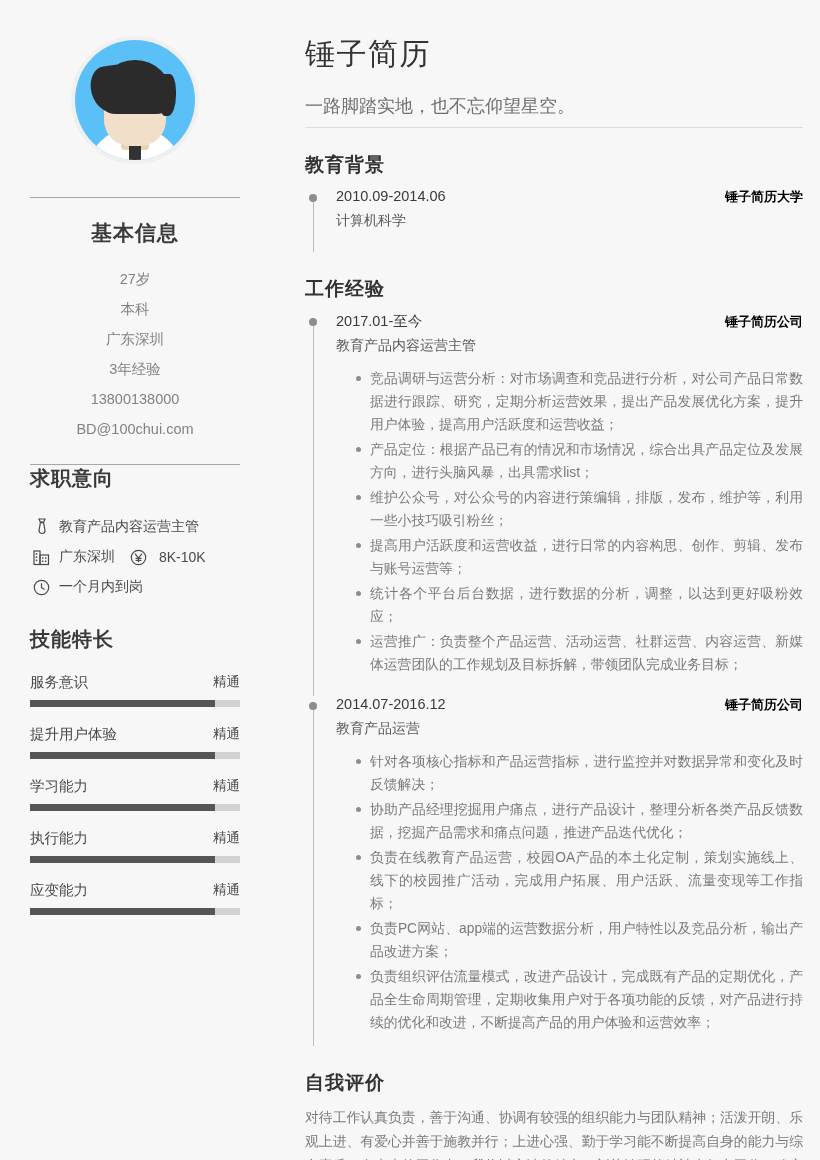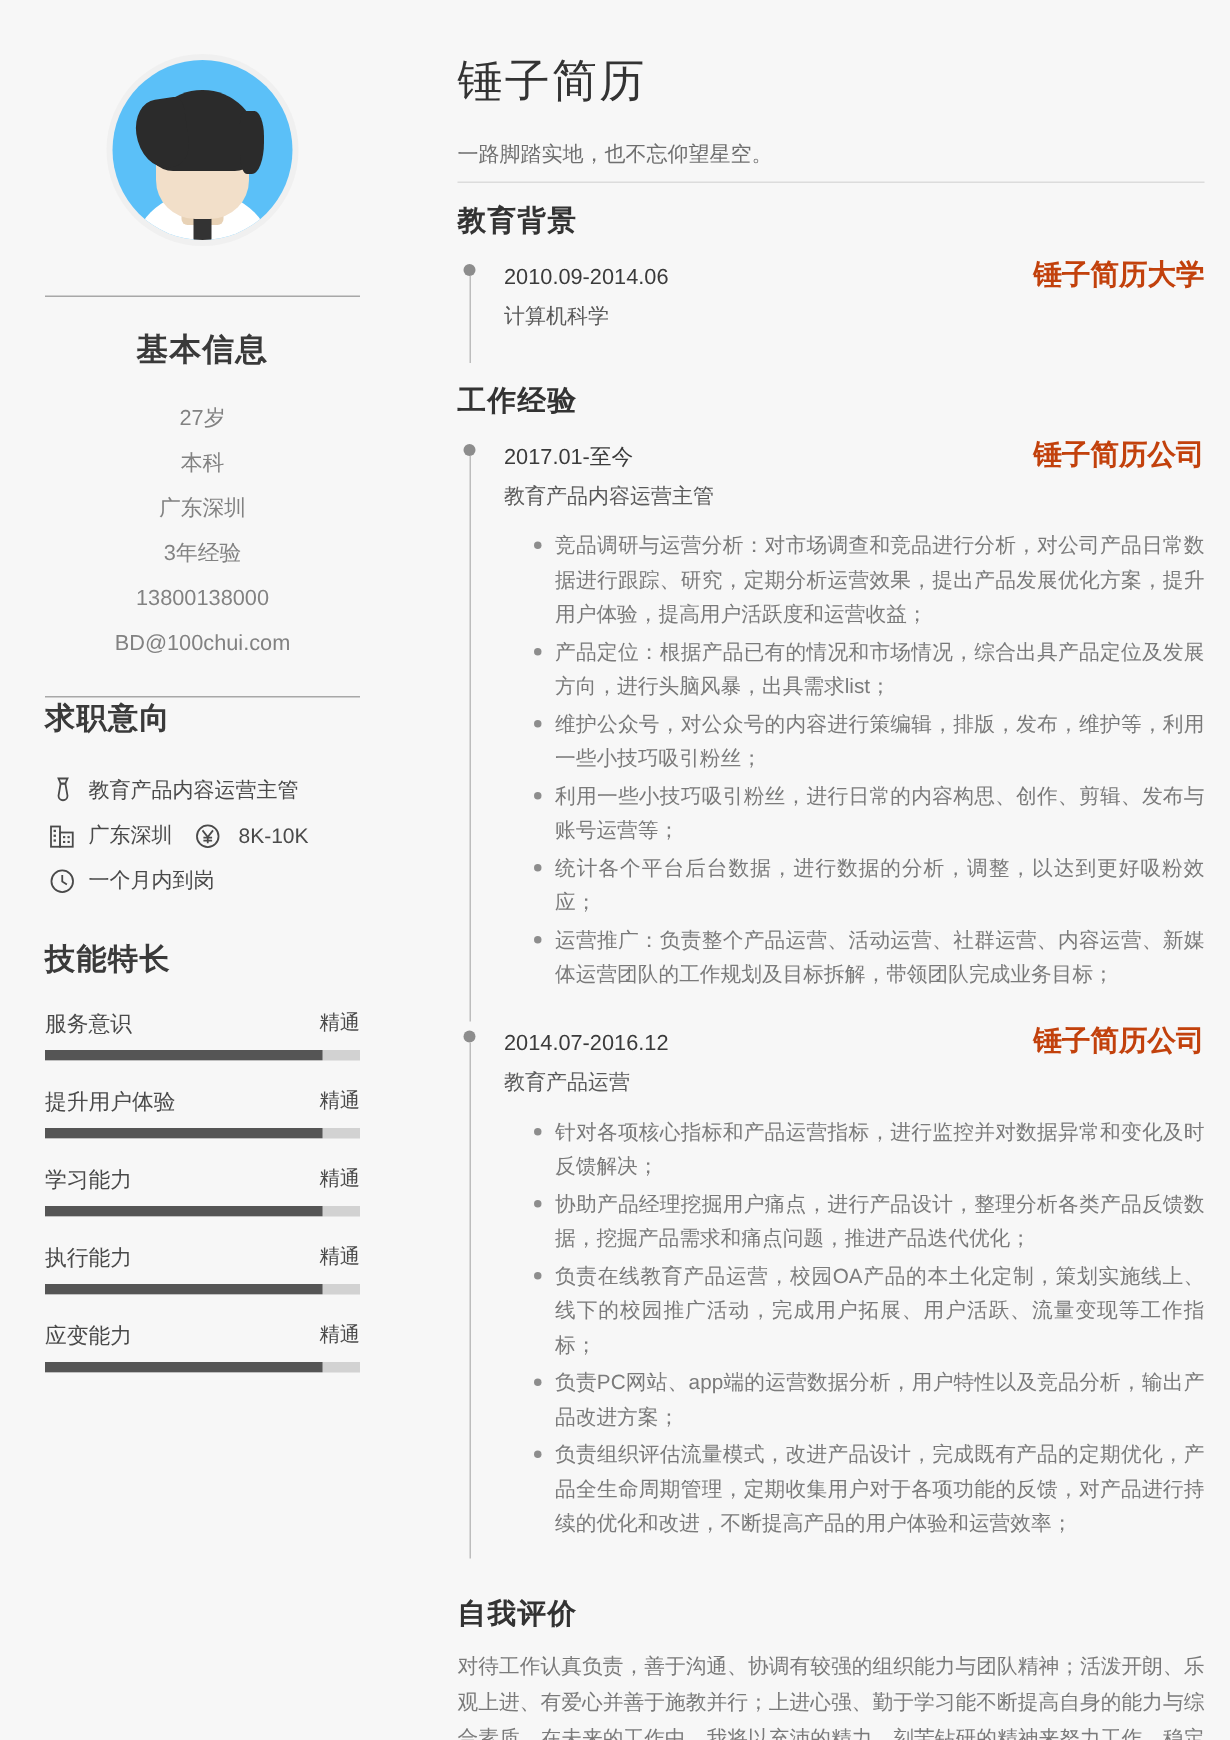--- a/index.html
+++ b/index.html
@@ -204,31 +204,31 @@
     padding: 34px 17px 0 35px;
   }
 
   .doc-title {
     font-size: 30px;
     color: #333333;
     font-weight: normal;
     letter-spacing: 1.5px;
   }
   .doc-sub {
-    font-size: 14px;
+    font-size: 18px;
     color: #6f6f6f;
     margin-top: 19px;
   }
   .head-rule {
     height: 1px;
     background: #dcdcdc;
     margin-top: 9px;
   }
 
-  .section { margin-top: 12px; }
+  .section { margin-top: 24px; }
   .section-title {
     font-size: 19px;
     font-weight: bold;
     color: #333333;
     letter-spacing: 1px;
     margin-bottom: 10px;
   }
 
   .tl {
     position: relative;
@@ -255,23 +255,23 @@
     display: flex;
     justify-content: space-between;
     align-items: baseline;
   }
   .tl-date {
     font-size: 14.5px;
     font-weight: normal;
     color: #3a3a3a;
   }
   .tl-org {
-    font-size: 19px;
+    font-size: 13px;
     font-weight: bold;
-    color: #c2410c;
+    color: #000000;
   }
   .tl-role {
     font-size: 14px;
     color: #595959;
     margin-top: 6px;
   }
   .tl-bullets {
     margin-top: 12px;
     padding-left: 20px;
   }
@@ -476,21 +476,21 @@
           <div class="tl-line"></div>
           <div class="tl-row">
             <span class="tl-date">2017.01-至今</span>
             <span class="tl-org">锤子简历公司</span>
           </div>
           <div class="tl-role">教育产品内容运营主管</div>
           <ul class="tl-bullets">
             <li>竞品调研与运营分析：对市场调查和竞品进行分析，对公司产品日常数据进行跟踪、研究，定期分析运营效果，提出产品发展优化方案，提升用户体验，提高用户活跃度和运营收益；</li>
             <li>产品定位：根据产品已有的情况和市场情况，综合出具产品定位及发展方向，进行头脑风暴，出具需求list；</li>
             <li>维护公众号，对公众号的内容进行策编辑，排版，发布，维护等，利用一些小技巧吸引粉丝；</li>
-            <li>利用一些小技巧吸引粉丝，进行日常的内容构思、创作、剪辑、发布与账号运营等；</li>
+            <li>提高用户活跃度和运营收益，进行日常的内容构思、创作、剪辑、发布与账号运营等；</li>
             <li>统计各个平台后台数据，进行数据的分析，调整，以达到更好吸粉效应；</li>
             <li>运营推广：负责整个产品运营、活动运营、社群运营、内容运营、新媒体运营团队的工作规划及目标拆解，带领团队完成业务目标；</li>
           </ul>
         </div>
 
         <div class="tl-item" style="padding-bottom:10px">
           <div class="tl-dot"></div>
           <div class="tl-line"></div>
           <div class="tl-row">
             <span class="tl-date">2014.07-2016.12</span>

